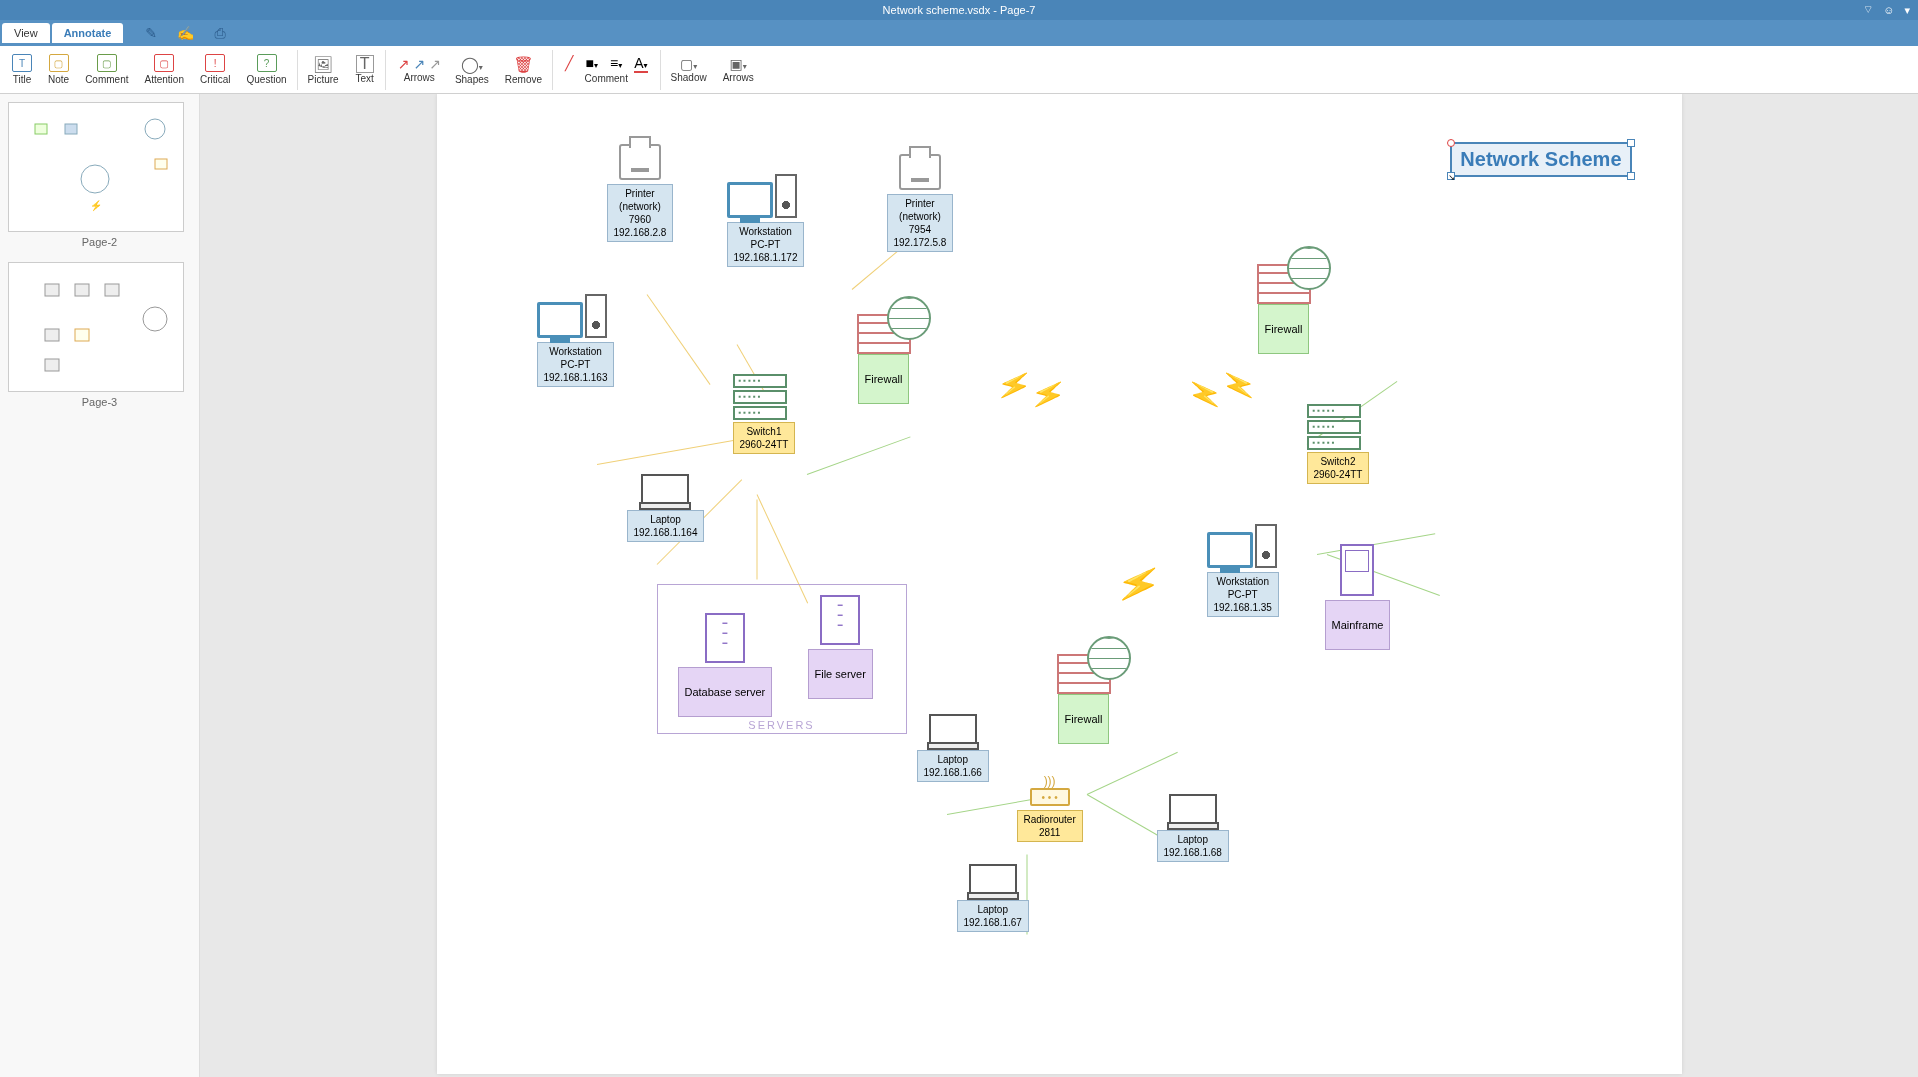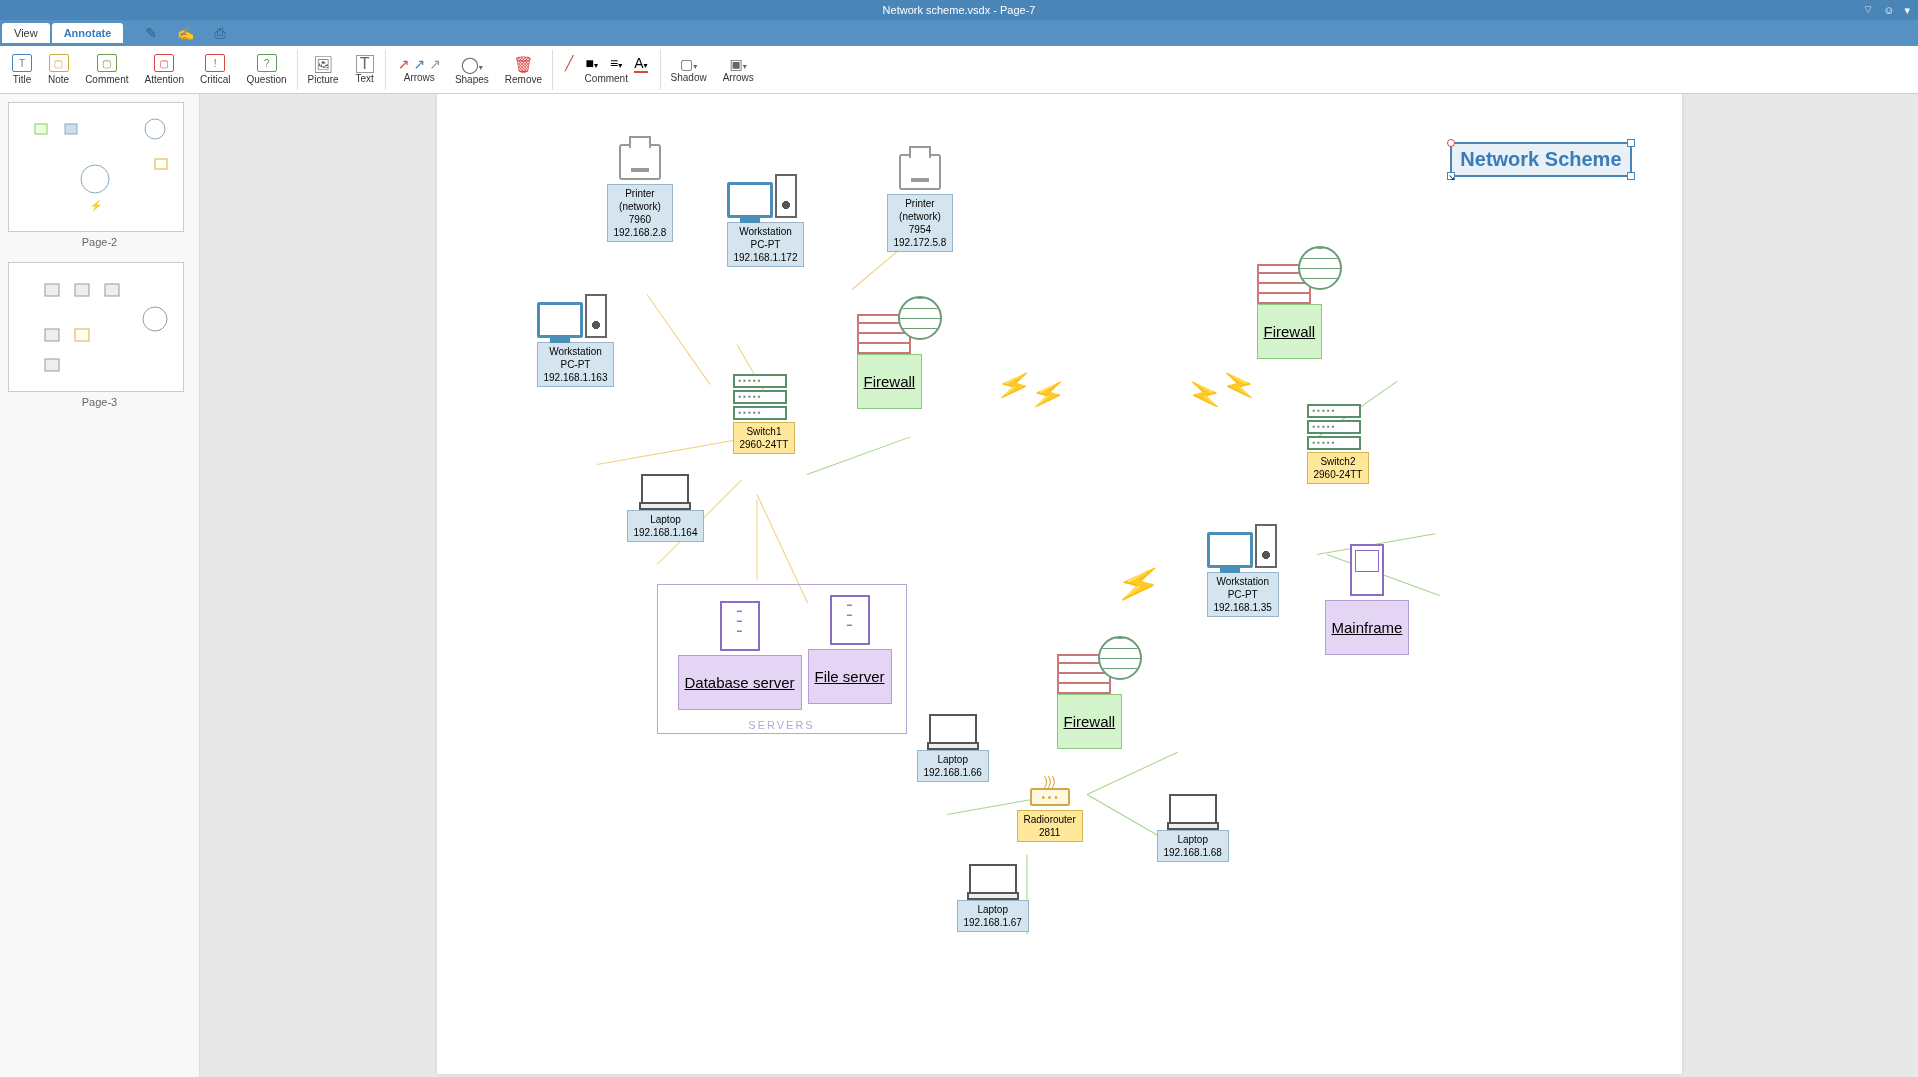--- a/index.html
+++ b/index.html
@@ -35,21 +35,21 @@
     .thumb-box.active { border: 2px solid #4a85b8; }
     .thumb-label { text-align: center; font-size: 11px; color: #666; padding: 4px; }
     
     
     .canvas-wrap { flex: 1; background: #e8e8e8; padding: 0 200px 0 200px; overflow: auto; }
     .canvas { background: #fff; width: 1245px; height: 980px; margin: 0 auto; position: relative; box-shadow: 0 0 4px rgba(0,0,0,.1); }
     
     
     .node { position: absolute; text-align: center; }
     .node-icon { margin: 0 auto 4px; }
-    .node-label { font-size: 15px; padding: 18px 6px; display: inline-block; text-decoration: underline; }
+    .node-label { font-size: 11px; padding: 18px 6px; display: inline-block; }
     .label-stack { background: #d5e5f0; border: 1px solid #99b5cc; font-size: 10px; line-height: 1.3; padding: 2px 6px; }
     .label-green { background: #d4f5cc; border: 1px solid #8ec77f; }
     .label-yellow { background: #ffe89a; border: 1px solid #d4b550; }
     .label-purple { background: #e5d5f5; border: 1px solid #b59ed0; }
     .label-blue { background: #b0d5ee; border: 1px solid #6aa5d0; }
     
     
     .icon-printer { width: 42px; height: 36px; border: 2px solid #999; border-radius: 3px; position: relative; background: #fff; }
     .icon-printer::before { content: ''; position: absolute; top: -10px; left: 8px; right: 8px; height: 10px; border: 2px solid #999; border-bottom: none; background: #fff; }
     .icon-printer::after { content: ''; position: absolute; bottom: 6px; left: 10px; right: 10px; height: 4px; background: #999; }
@@ -328,21 +328,21 @@
 
       <div class="node" style="left:420px;top:220px">
         <div style="position:relative">
           <div class="icon-globe" style="position:absolute;right:-20px;top:-18px"></div>
           <div class="icon-firewall"></div>
         </div>
         <div class="node-label label-green">Firewall</div>
       </div>
 
       <div class="servers-box" style="left:220px;top:490px;width:250px;height:150px">
-        <div class="node" style="left:20px;top:16px">
+        <div class="node" style="left:20px;top:28px">
           <div class="icon-server node-icon"></div>
           <div class="node-label label-purple">Database server</div>
         </div>
         <div class="node" style="left:150px;top:10px">
           <div class="icon-server node-icon"></div>
           <div class="node-label label-purple">File server</div>
         </div>
         <div class="servers-label">SERVERS</div>
       </div>
 

